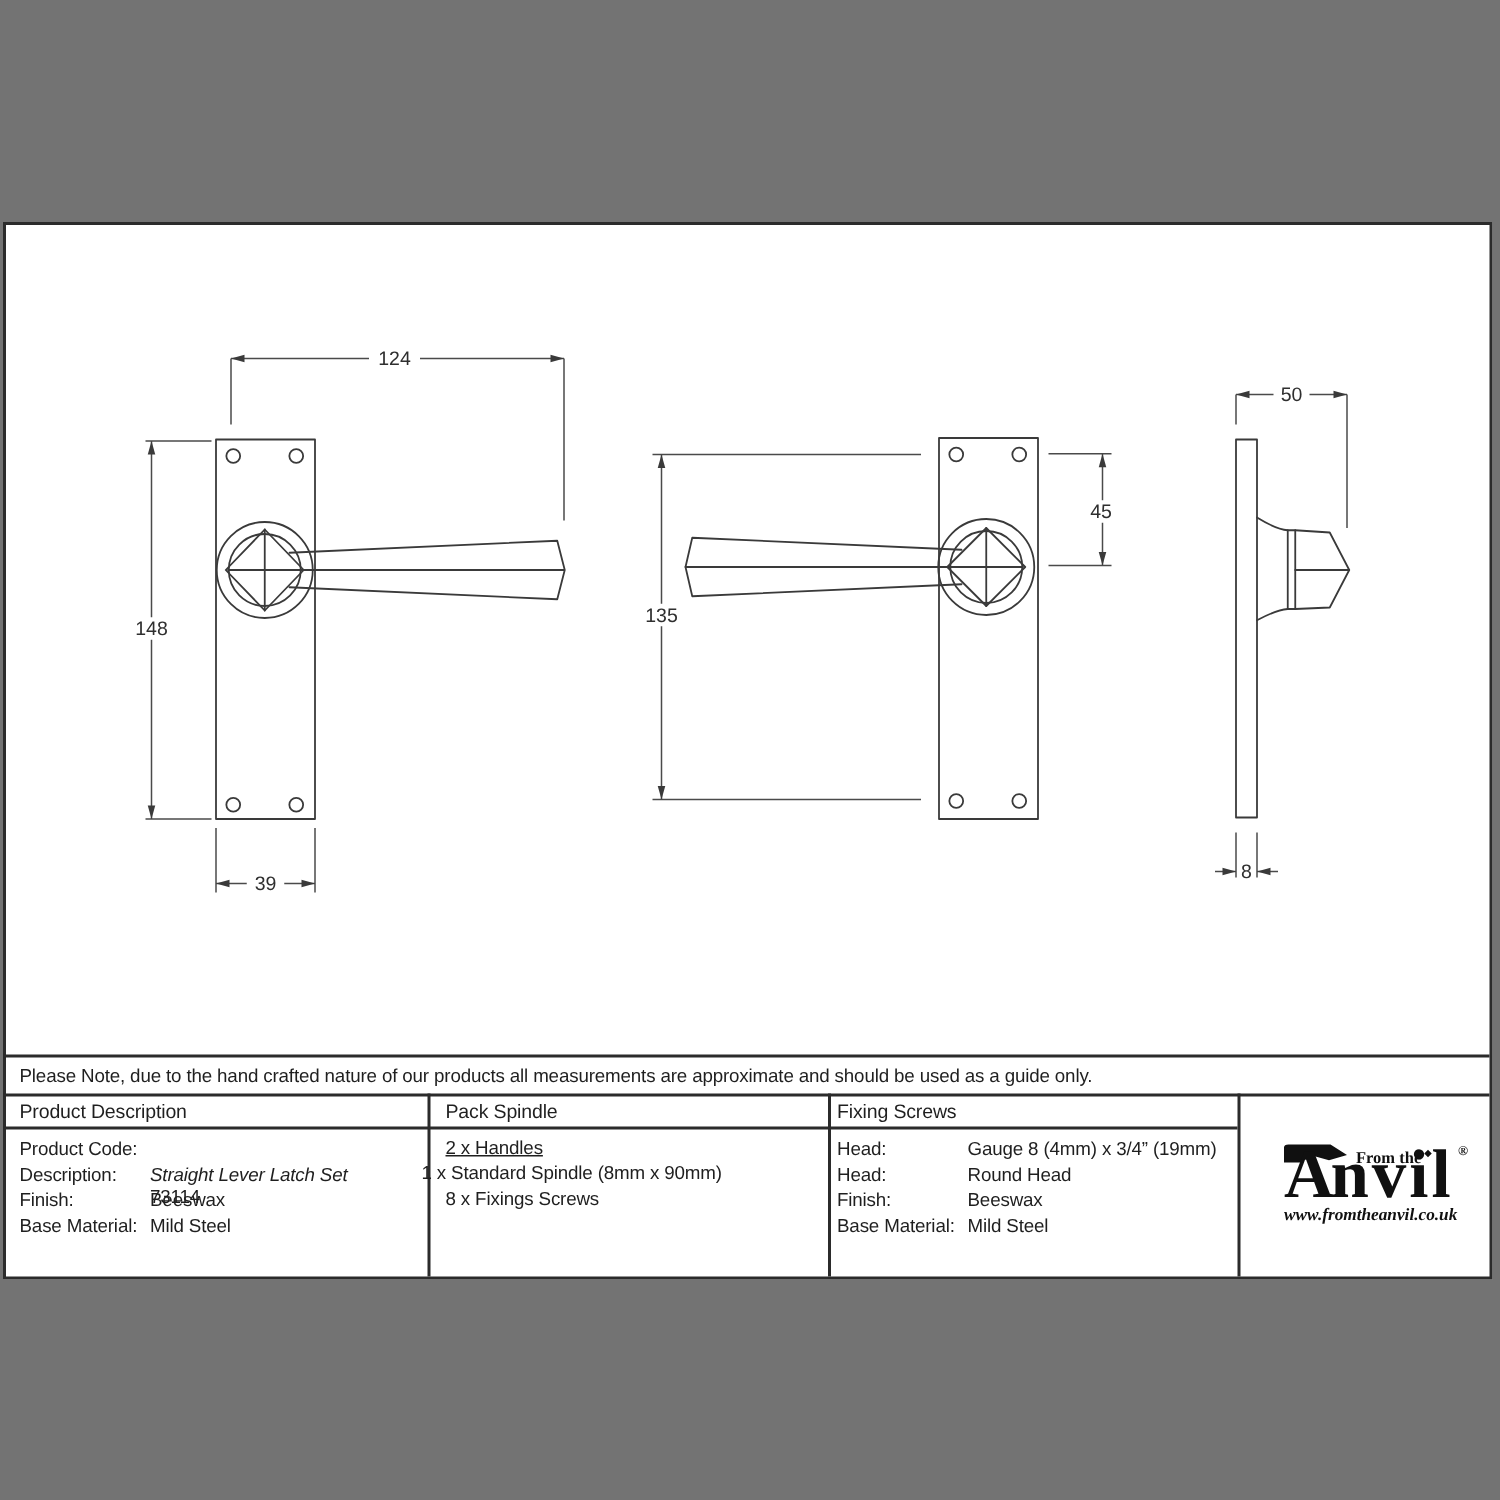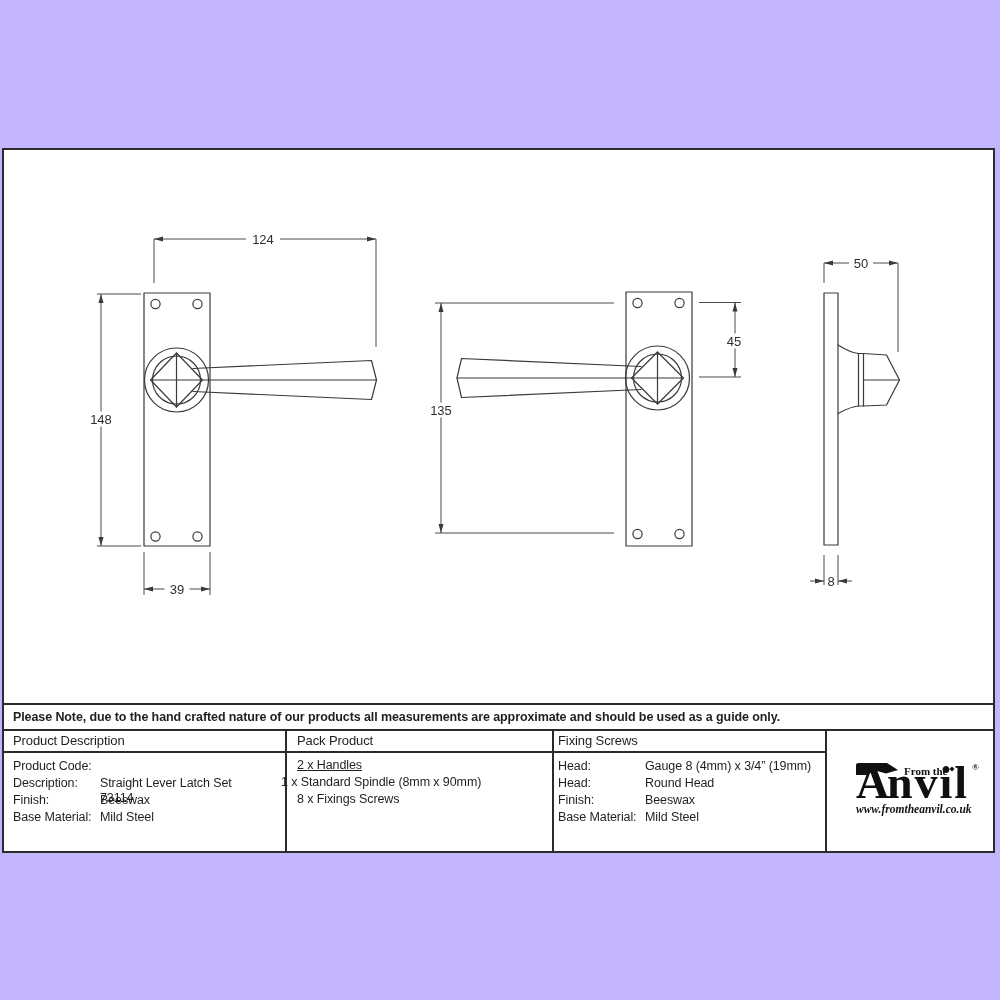--- a/index.html
+++ b/index.html
@@ -1,16 +1,16 @@
 <!DOCTYPE html>
 <html><head>
 <meta charset="utf-8">
 <style>
   html,body{margin:0;padding:0;background:#fff;}
-  #stage{position:relative;width:1000px;height:1000px;background:#c4b5fd;overflow:hidden;
+  #stage{position:relative;width:1000px;height:1000px;background:#737373;overflow:hidden;
          font-family:"Liberation Sans",sans-serif;color:#222;}
   .frame{position:absolute;left:2px;top:148px;width:989px;height:701px;
          border:2px solid #2b2b2b;box-sizing:content-box;background:#fff;}
   .hl,.vl{position:absolute;background:#2b2b2b;}
   .t{position:absolute;font-size:12.5px;line-height:16px;white-space:nowrap;color:#1f1f1f;
      letter-spacing:-0.1px;}
   .hdr{font-size:13px;}
   svg{position:absolute;left:0;top:0;}
   .part{stroke:#3a3a3a;stroke-width:1.2;fill:none;stroke-linejoin:round;stroke-linecap:round;}
   .thin{stroke:#4a4a4a;stroke-width:1;fill:none;}
@@ -135,30 +135,30 @@
     </g>
   </svg>
 
   <div class="hl" style="left:2px;top:703px;width:991px;height:2px;"></div>
   <div class="hl" style="left:2px;top:729px;width:991px;height:2px;"></div>
   <div class="hl" style="left:2px;top:751px;width:823px;height:2px;"></div>
   <div class="vl" style="left:285px;top:729px;width:2px;height:122px;"></div>
   <div class="vl" style="left:552px;top:729px;width:2px;height:122px;"></div>
   <div class="vl" style="left:825px;top:729px;width:2px;height:122px;"></div>
 
-  <div class="t" style="left:13px;top:709px;font-weight:bold;">Please Note, due to the hand crafted nature of our products all measurements are approximate and should be used as a guide only.</div>
+  <div class="t" style="left:13px;top:709px;">Please Note, due to the hand crafted nature of our products all measurements are approximate and should be used as a guide only.</div>
 
   <div class="t hdr" style="left:13px;top:733px;">Product Description</div>
-  <div class="t hdr" style="left:297px;top:733px;">Pack Product</div>
+  <div class="t hdr" style="left:297px;top:733px;">Pack Spindle</div>
   <div class="t hdr" style="left:558px;top:733px;">Fixing Screws</div>
 
   <div class="t" style="left:13px;top:758px;">Product Code:</div>
   <div class="t" style="left:100px;top:758px;margin-top:32px;">73114</div>
   <div class="t" style="left:13px;top:775px;">Description:</div>
-  <div class="t" style="left:100px;top:775px;">Straight Lever Latch Set</div>
+  <div class="t" style="left:100px;top:775px;font-style:italic;">Straight Lever Latch Set</div>
   <div class="t" style="left:13px;top:792px;">Finish:</div>
   <div class="t" style="left:100px;top:792px;">Beeswax</div>
   <div class="t" style="left:13px;top:809px;">Base Material:</div>
   <div class="t" style="left:100px;top:809px;">Mild Steel</div>
 
   <div class="t" style="left:297px;top:757px;text-decoration:underline;">2 x Handles</div>
   <div class="t" style="left:281px;top:774px;">1 x Standard Spindle (8mm x 90mm)</div>
   <div class="t" style="left:297px;top:791px;">8 x Fixings Screws</div>
 
   <div class="t" style="left:558px;top:758px;">Head:</div>

